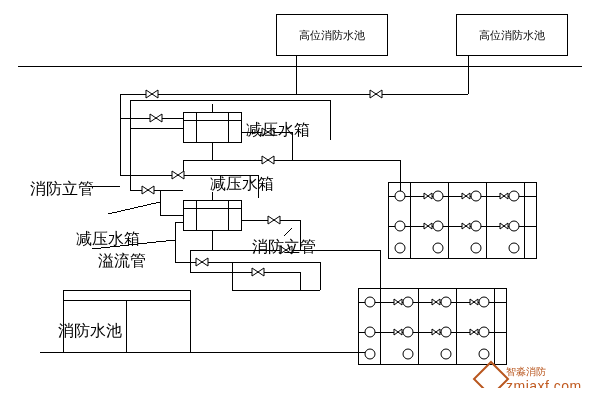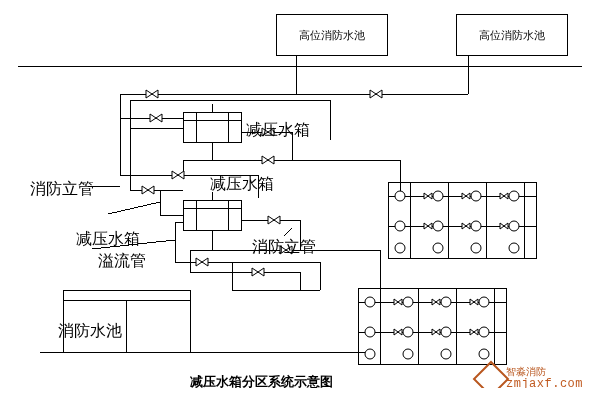--- a/index.html
+++ b/index.html
@@ -42,21 +42,21 @@
     color: #000;
     white-space: nowrap;
   }
   .wm {
     position: absolute;
     color: #b9571f;
     font-size: 10px;
     line-height: 1.15;
     white-space: nowrap;
   }
-  .wm .wm-sub { color: #c05a20; font-size: 12px; letter-spacing: 0.5px; font-family: Liberation Mono, monospace; }
+  .wm .wm-sub { color: #c05a20; font-size: 14px; letter-spacing: 0.5px; }
   svg.layer {
     position: absolute;
     left: 0; top: 0;
     width: 600px; height: 400px;
   }
 </style>
 </head>
 <body>
 
 <div id="stage">
@@ -235,21 +235,20 @@
   <div class="lbl" style="left:246px; top:121px;">减压水箱</div>
   <div class="lbl" style="left:210px; top:175px;">减压水箱</div>
 
   <div class="lbl" style="left:30px; top:180px;">消防立管</div>
   <div class="lbl" style="left:76px; top:230px;">减压水箱</div>
   <div class="lbl" style="left:98px; top:252px;">溢流管</div>
   <div class="lbl" style="left:252px; top:238px;">消防立管</div>
 
   <div class="lbl" style="left:58px; top:322px;">消防水池</div>
 
-  <div class="title" style="left:190px; top:373px;">减压水箱分区系统示意图</div>
 
   <div style="position:absolute; left:478px; top:366px; width:22px; height:22px; border:2px solid #b9571f; transform:rotate(45deg);"></div>
   <div class="wm" style="left:506px; top:366px;">
     <div>智淼消防</div>
     <div class="wm-sub">zmjaxf.com</div>
   </div>
 
 </div>
 
 </body></html>

